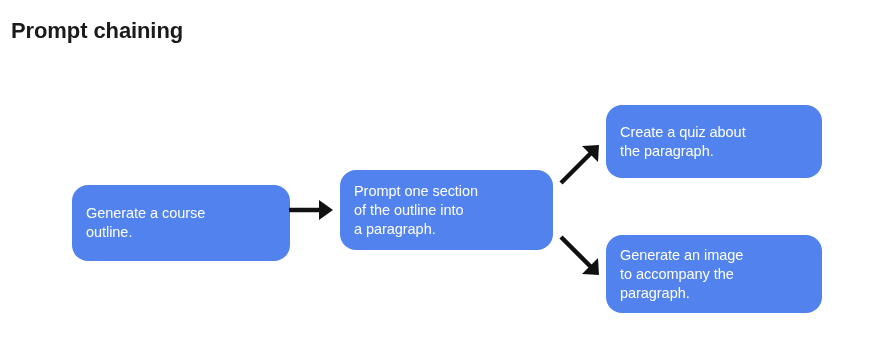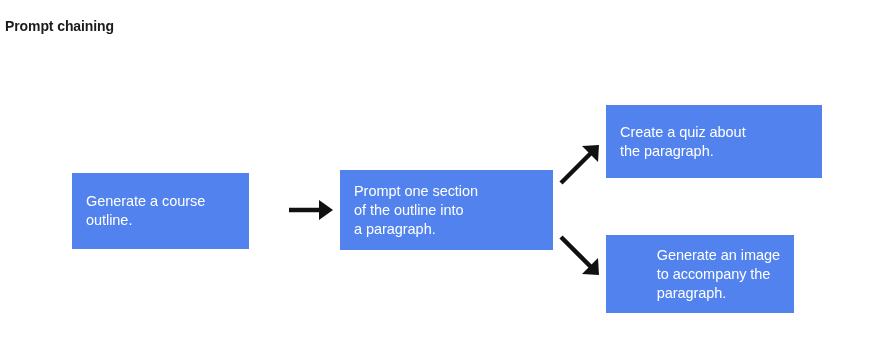--- a/index.html
+++ b/index.html
@@ -13,50 +13,50 @@
   }
   #canvas {
     position: relative;
     width: 883px;
     height: 347px;
     background: #ffffff;
     overflow: hidden;
   }
   .title {
     position: absolute;
-    left: 5px;
+    left: 11px;
     top: 18px;
-    font-size: 14px;
+    font-size: 22px;
     font-weight: bold;
     color: #1b1b1b;
     letter-spacing: -0.1px;
     white-space: nowrap;
   }
   .node {
     position: absolute;
     background: #5182ee;
-    border-radius: 0;
+    border-radius: 16px;
     box-sizing: border-box;
     display: flex;
     align-items: center;
     color: #ffffff;
     font-size: 14.5px;
     line-height: 19px;
     padding: 0 14px;
     letter-spacing: -0.05px;
   }
   .node .node-text {
     display: block;
     white-space: pre-line;
   }
   
-  #node-outline   { left: 72px;  top: 173px; width: 177px; height: 76px; }
+  #node-outline   { left: 72px;  top: 185px; width: 218px; height: 76px; }
   #node-expand    { left: 340px; top: 170px; width: 213px; height: 80px; }
   #node-quiz      { left: 606px; top: 105px; width: 216px; height: 73px; }
-  #node-image     { left: 606px; top: 235px; width: 188px; height: 78px; justify-content: flex-end; }
+  #node-image     { left: 606px; top: 235px; width: 216px; height: 78px; }
 
   .arrow {
     position: absolute;
   }
   #arrow-straight { left: 287px; top: 196px; width: 48px;  height: 28px; }
   #arrow-up       { left: 558px; top: 142px; width: 46px;  height: 44px; }
   #arrow-down     { left: 558px; top: 233px; width: 46px;  height: 46px; }
   .arrow svg { display: block; }
 </style>
 </head>

